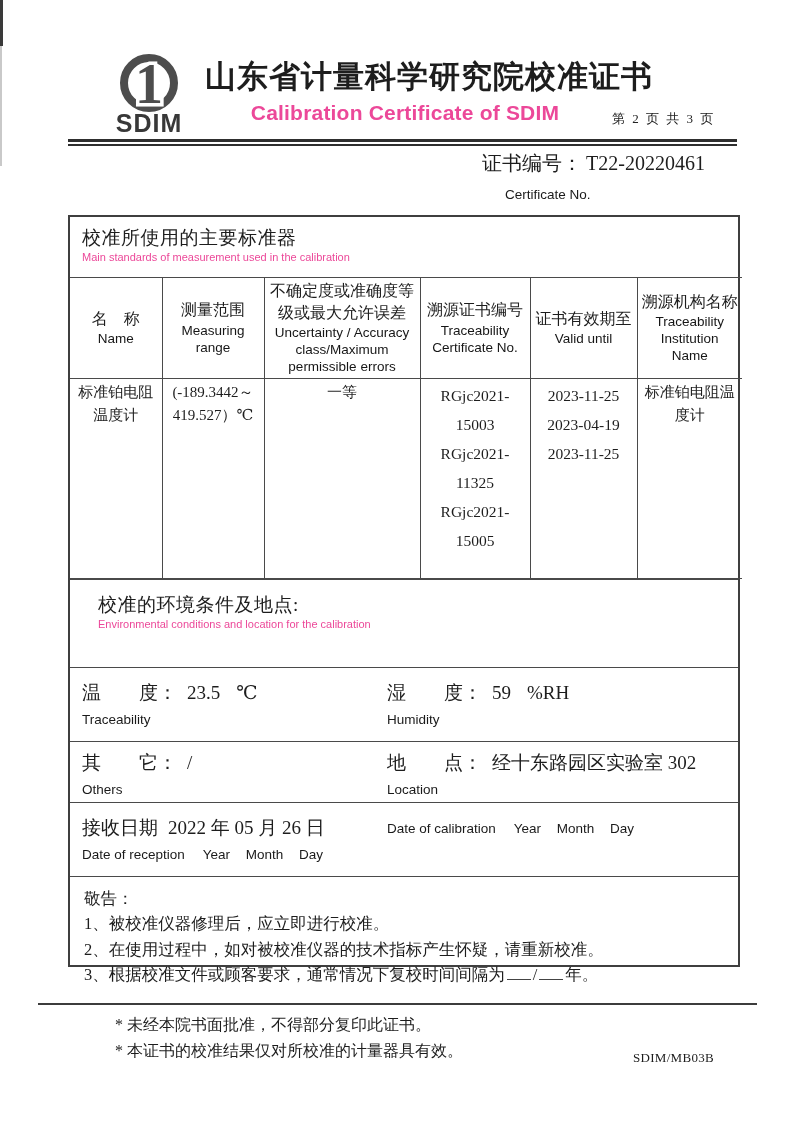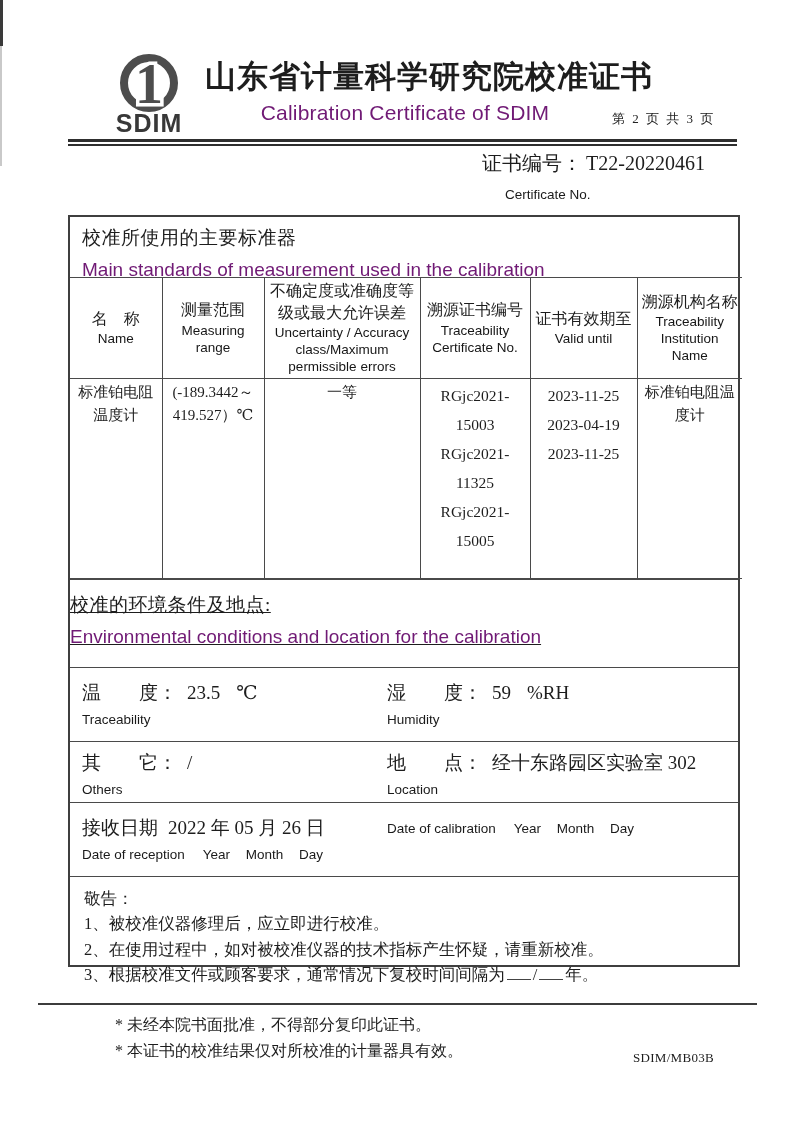--- a/index.html
+++ b/index.html
@@ -17,51 +17,51 @@
 
   
   .edge-artifact{position:absolute;left:0;top:0;width:3px;height:46px;background:#3a3a3a;}
   .edge-artifact-soft{position:absolute;left:0;top:46px;width:2px;height:120px;background:#c9c9c9;}
 
   
   .logo-wrap{position:absolute;left:93px;top:50px;width:112px;height:88px;}
   .title-zh{position:absolute;left:198px;top:56px;width:462px;text-align:center;
             font-weight:700;font-size:31px;letter-spacing:1px;}
   .title-en{position:absolute;left:205px;top:101px;width:400px;text-align:center;
-            font-weight:400;font-size:21px;letter-spacing:.2px;color:#701a75;}
+            font-weight:700;font-size:21px;letter-spacing:.2px;color:#ec4899;}
   .page-info{position:absolute;left:612px;top:110px;font-size:13px;letter-spacing:2px;color:#222;}
   .double-rule{position:absolute;left:68px;top:139px;width:669px;height:2px;
                border-top:3px solid #2e2e2e;border-bottom:2px solid #2e2e2e;}
 
   .cert-line{position:absolute;left:482px;top:150px;font-size:20px;}
   .cert-line .val{margin-left:4px;}
   .cert-en{position:absolute;left:505px;top:187px;font-size:13.5px;color:#1a1a1a;}
 
   
   .box{position:absolute;left:68px;top:215px;width:672px;height:752px;
        border:2px solid #3f3f3f;box-sizing:border-box;}
 
   .std-title{height:60px;padding:8px 4px 0 12px;box-sizing:border-box;}
   .sec-zh{font-size:19px;letter-spacing:.5px;}
-  .sec-en{font-size:19px;margin-top:8px;color:#701a75;}
+  .sec-en{font-size:11px;margin-top:0;color:#ec4899;}
 
   table.stdtable{border-collapse:collapse;table-layout:fixed;width:668px;}
   table.stdtable td{border:1.5px solid #4a4a4a;padding:2px 4px;box-sizing:border-box;}
   table.stdtable td:first-child{border-left:0;}
   table.stdtable td:last-child{border-right:0;}
   tr.head{height:88px;}
   tr.head td{text-align:center;vertical-align:middle;}
   tr.body{height:200px;}
   tr.body td{text-align:center;vertical-align:top;font-size:15px;}
   .h-zh{font-size:16px;line-height:1.35;}
   .h-en{font-size:13.5px;line-height:1.25;margin-top:2px;color:#161616;}
   .cell-line{line-height:1.55;}
   .list-line{line-height:29px;font-size:15.5px;}
 
-  .env-title{border-top:1.5px solid #4a4a4a;height:88px;box-sizing:border-box;padding:12px 0 0 0;text-decoration:underline;}
+  .env-title{border-top:1.5px solid #4a4a4a;height:88px;box-sizing:border-box;padding:12px 0 0 28px;}
 
   .pair-row{border-top:1.5px solid #4a4a4a;display:flex;box-sizing:border-box;}
   .pair-row .col-l{width:307px;padding:12px 0 0 12px;box-sizing:border-box;}
   .pair-row .col-r{flex:1;padding:12px 0 0 10px;box-sizing:border-box;}
   .row-temp{height:74px;}
   .row-others{height:61px;}
   .row-others .col-l,.row-others .col-r{padding-top:8px;}
   .row-dates{height:74px;}
   .kv{font-size:19px;white-space:nowrap;}
   .kv .v{margin-left:10px;}

